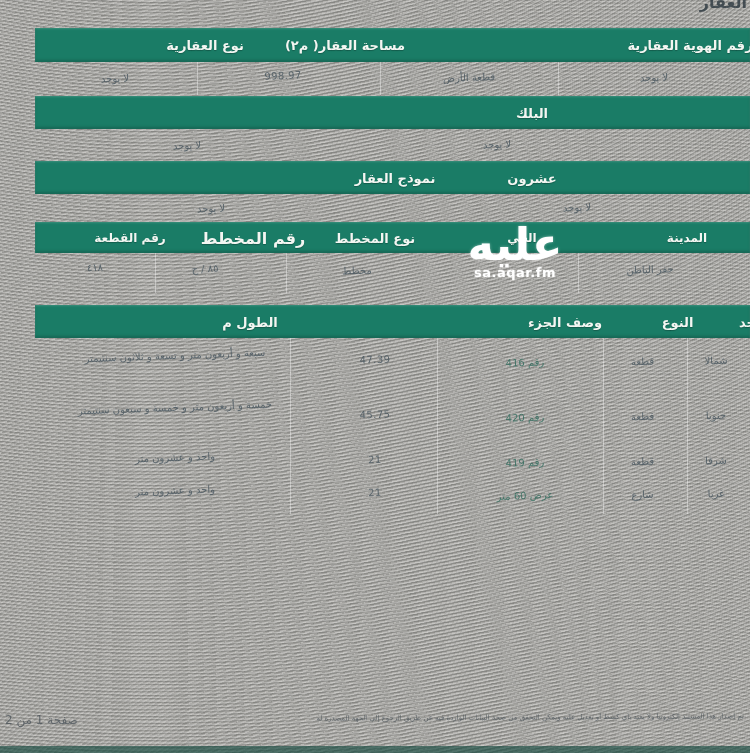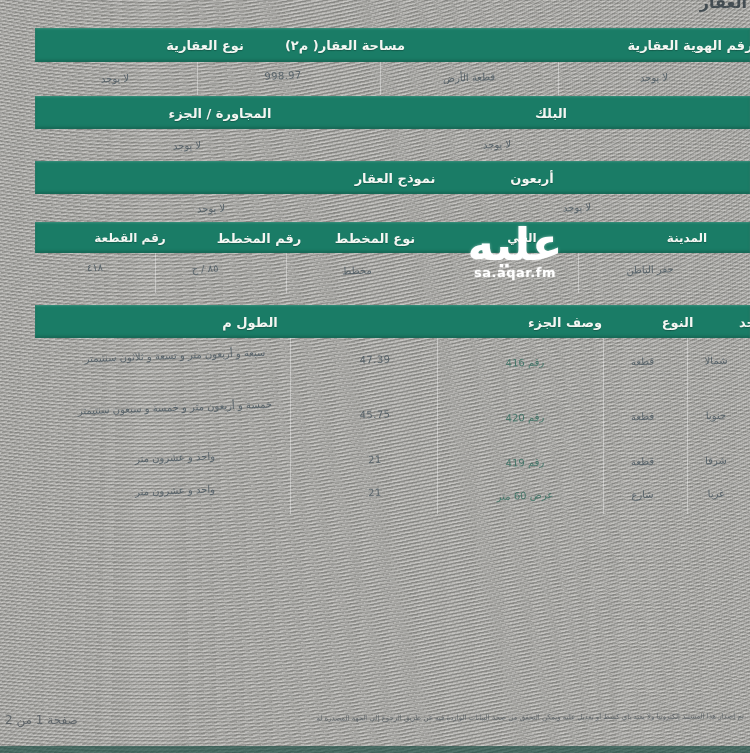--- a/index.html
+++ b/index.html
@@ -69,42 +69,41 @@
     <span class="val" style="top:72px;left:594px;width:120px;">لا يوجد</span>
     <span class="val" style="top:72px;left:409px;width:120px;">قطعة الأرض</span>
     <span class="val" style="top:70px;left:223px;width:120px;">998.97</span>
     <span class="val" style="top:73px;left:55px;width:120px;">لا يوجد</span>
     <div class="sep" style="top:62px;height:33px;left:558px;"></div>
     <div class="sep" style="top:62px;height:33px;left:380px;"></div>
     <div class="sep" style="top:62px;height:33px;left:197px;"></div>
   </div>
 
   <div class="bar" style="top:96px;height:33px;">
-    <span class="hlabel" style="left:456px;width:120px;">البلك</span>
-    <span class="hlabel" style="left:105px;width:160px;">المجاورة / الجزء</span>
+    <span class="hlabel" style="left:437px;width:120px;">البلك</span>
   </div>
   <div>
     <span class="val" style="top:139px;left:447px;width:100px;">لا يوجد</span>
     <span class="val" style="top:140px;left:137px;width:100px;">لا يوجد</span>
   </div>
 
   <div class="bar" style="top:161px;height:33px;">
-    <span class="hlabel" style="left:437px;width:120px;">أربعون</span>
+    <span class="hlabel" style="left:437px;width:120px;">عشرون</span>
     <span class="hlabel" style="left:280px;width:160px;">نموذج العقار</span>
   </div>
   <div>
     <span class="val" style="top:202px;left:527px;width:100px;">لا يوجد</span>
     <span class="val" style="top:203px;left:161px;width:100px;">لا يوجد</span>
   </div>
 
   <div class="bar" style="top:222px;height:31px;">
     <span class="hlabel" style="left:587px;width:130px;font-size:12px;">المدينة</span>
     <span class="hlabel" style="left:422px;width:130px;font-size:12px;">الحي</span>
     <span class="hlabel" style="left:275px;width:130px;font-size:13px;">نوع المخطط</span>
-    <span class="hlabel" style="left:159px;width:130px;font-size:13px;">رقم المخطط</span>
+    <span class="hlabel" style="left:153px;width:130px;font-size:16px;">رقم المخطط</span>
     <span class="hlabel" style="left:30px;width:130px;font-size:12px;">رقم القطعة</span>
   </div>
   <div>
     <span class="val" style="top:264px;left:585px;width:130px;">حفر الباطن</span>
     <span class="val" style="top:264px;left:422px;width:130px;"></span>
     <span class="val" style="top:265px;left:292px;width:130px;">مخطط</span>
     <span class="val" style="top:263px;left:140px;width:130px;">٨٥ / ح</span>
     <span class="val" style="top:262px;left:30px;width:130px;">٤١٨</span>
     <div class="sep" style="top:253px;height:40px;left:155px;"></div>
     <div class="sep" style="top:253px;height:40px;left:286px;"></div>

